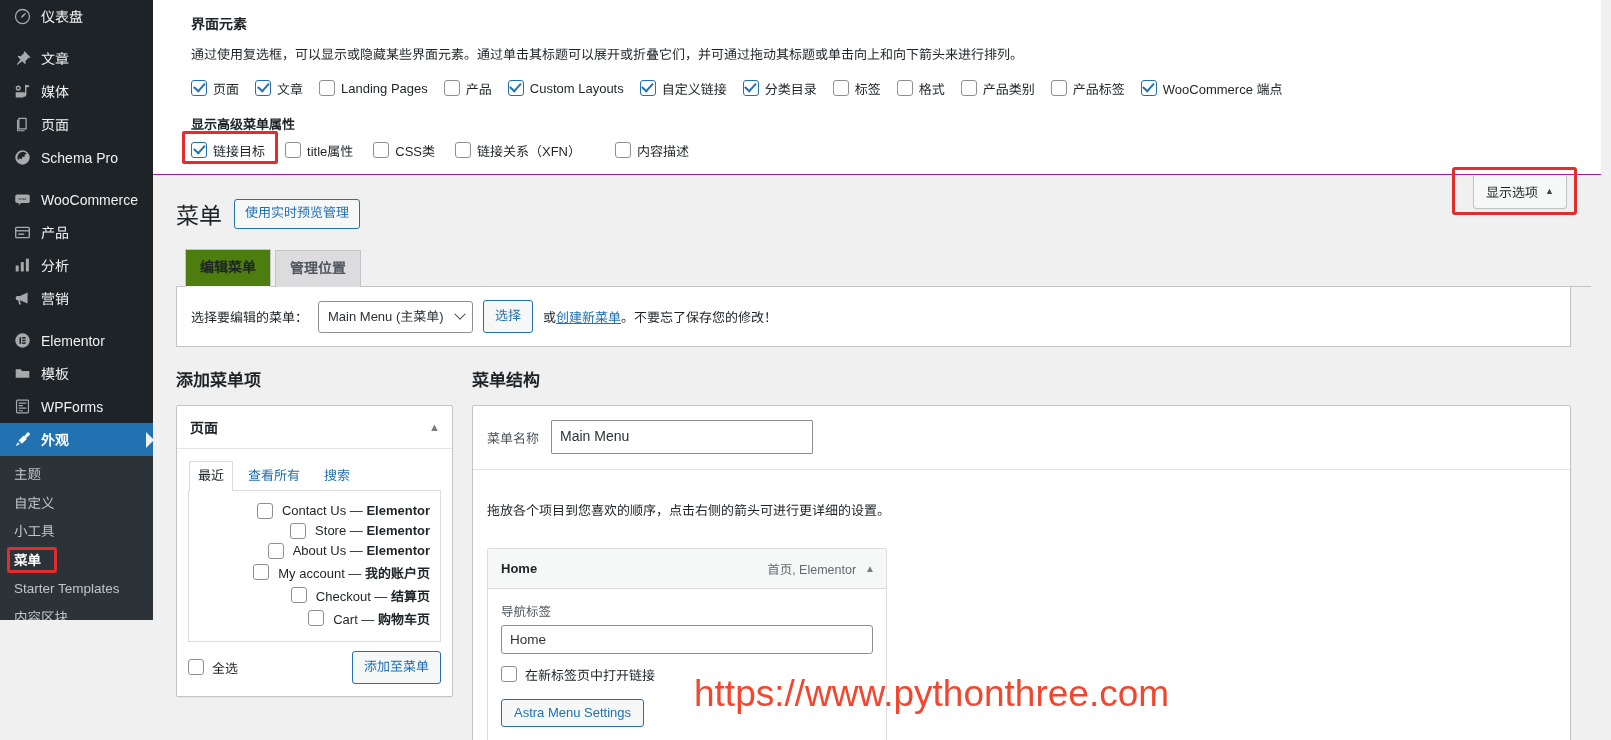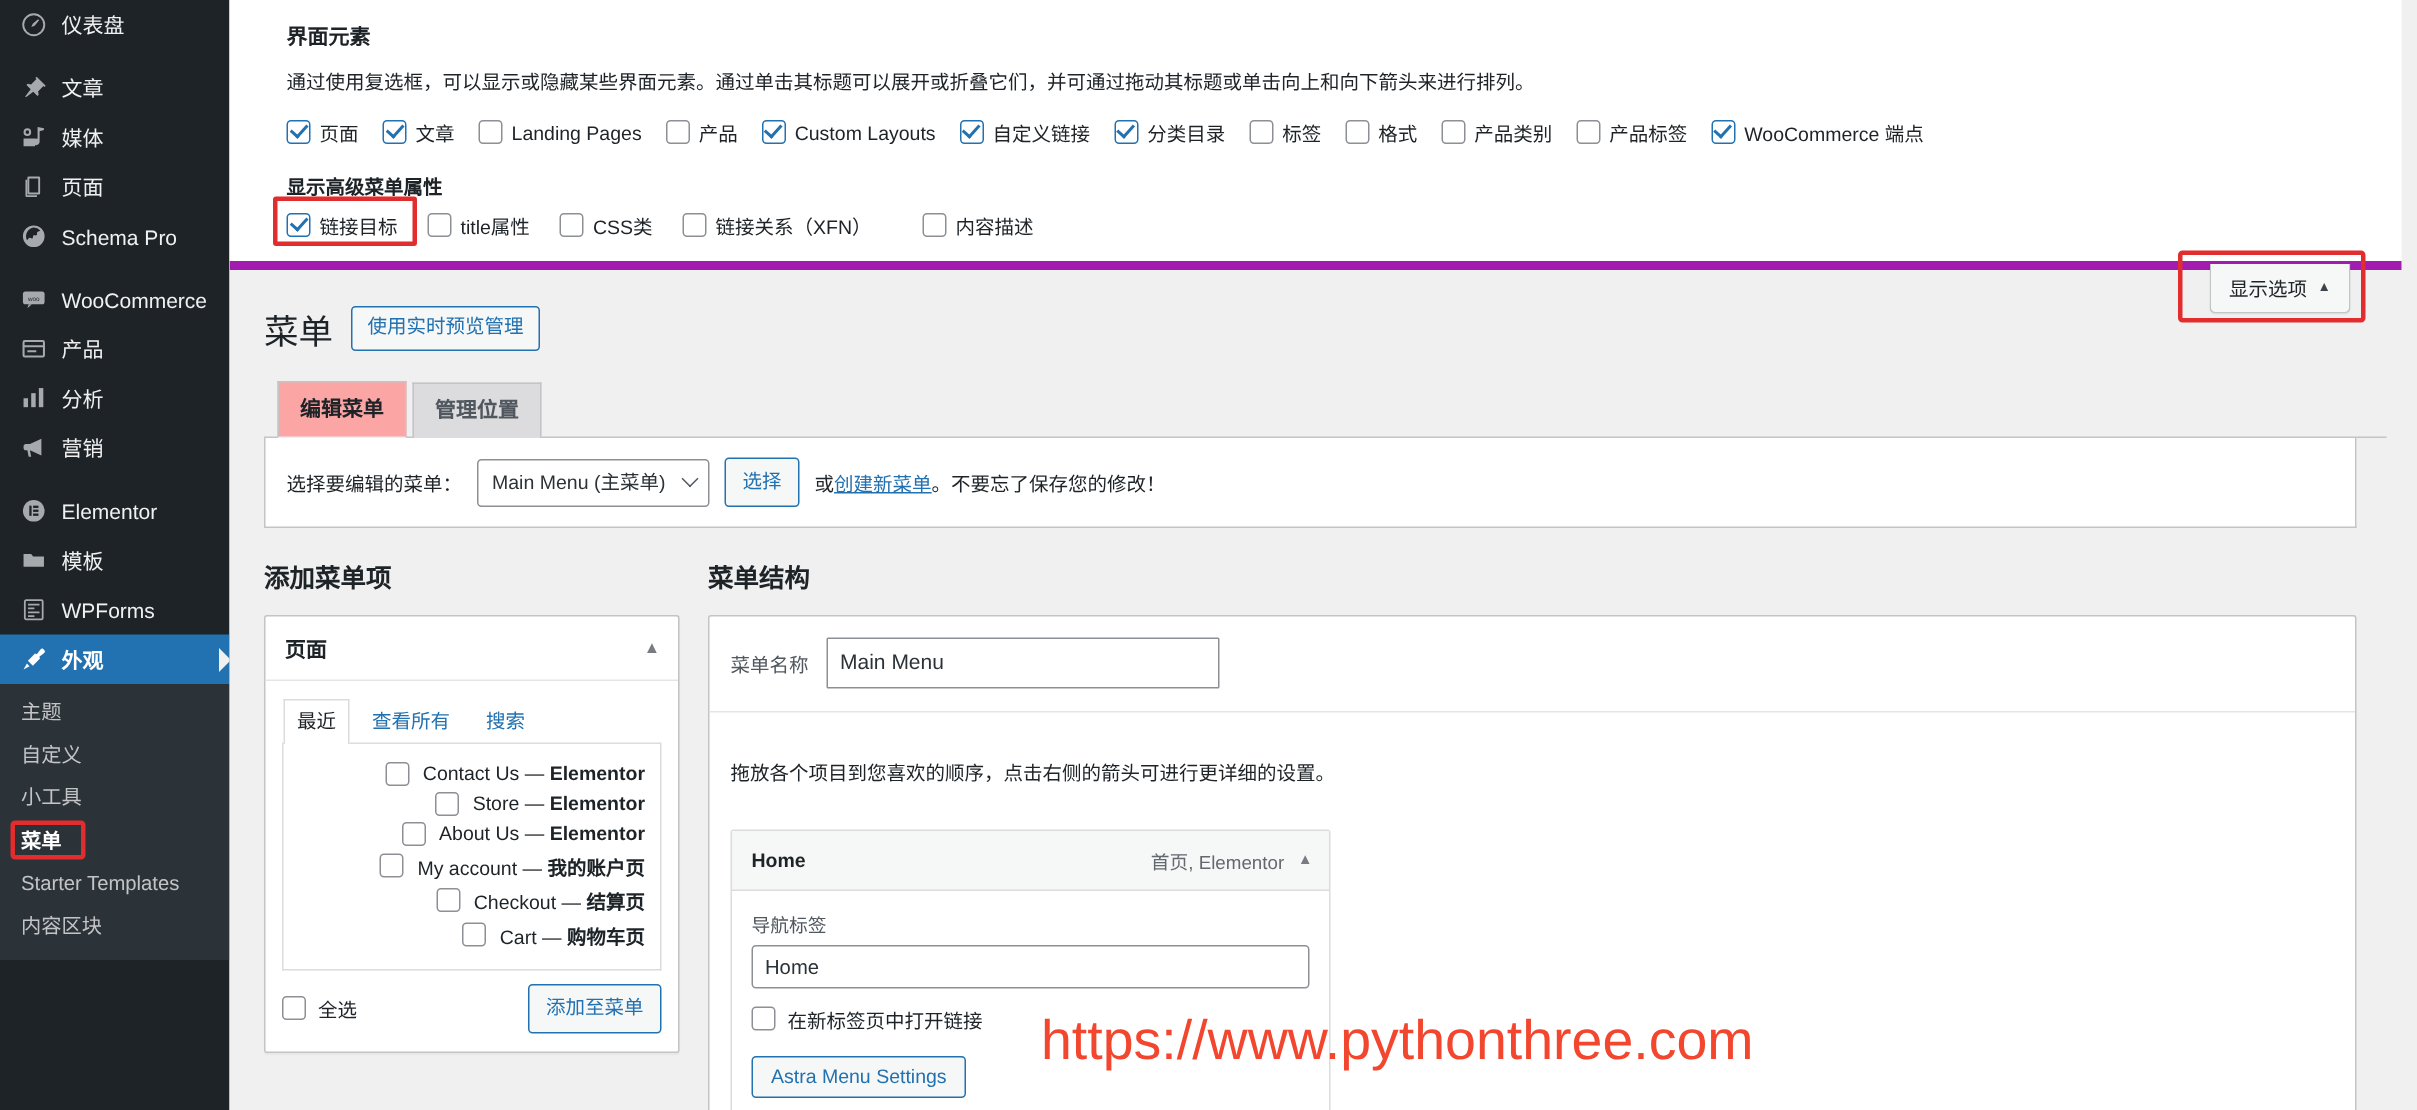--- a/index.html
+++ b/index.html
@@ -10,21 +10,21 @@
     background: #f0f0f1;
     font-family: "Liberation Sans", "DejaVu Sans", sans-serif;
     -webkit-font-smoothing: antialiased;
   }
   * { box-sizing: border-box; }
 
   .screen { position: relative; width: 1611px; height: 740px; display: flex; }
 
   
   .adminmenu {
-    width: 153px; min-width: 153px; height: 740px;
+    width: 153px; min-width: 153px; height: 620px;
     background: #1d2327;
     color: #f0f0f1;
     font-size: 14px;
     position: relative;
     overflow: hidden;
   }
   .menu-sep { height: 9px; }
   .menu-item {
     display: flex; align-items: center;
     height: 33px;
@@ -82,21 +82,21 @@
     flex: 1;
     height: 740px;
     background: #f0f0f1;
     position: relative;
     overflow: hidden;
   }
 
   
   .so-panel {
     background: #fff;
-    border-bottom: 6px solid #a21caf;
+    border-bottom: 1px solid #a21caf;
     padding: 10px 20px 14px 20px;
     width: 1448px;
     margin-left: 0;
   }
   .so-title {
     font-size: 14px; font-weight: 700; color: #1d2327;
     margin: 3px 0 12px 18px;
   }
   .so-desc {
     font-size: 13px; color: #1d2327; margin: 0 0 14px 18px; line-height: 1.5;
@@ -201,21 +201,21 @@
     border-bottom: none;
     color: #50575e;
     font-size: 14px;
     font-weight: 600;
     padding: 7px 14px 8px 14px;
     margin: 0 4px -1px 0;
     cursor: pointer;
     line-height: 1.5;
   }
   .nav-tab.active {
-    background: #fca5a5;
+    background: #4d7c0f;
     border-bottom: 1px solid #f0f0f1;
     color: #1d2327;
   }
 
   
   .menu-select-bar {
     background: #fff;
     border: 1px solid #c3c4c7;
     border-top: none;
     margin: 0;

